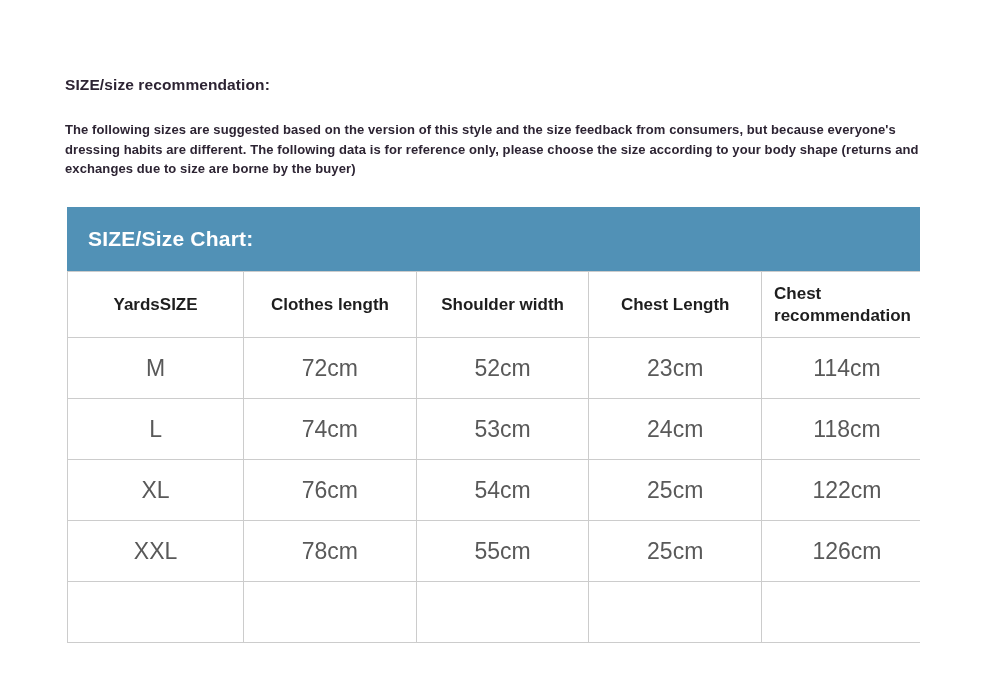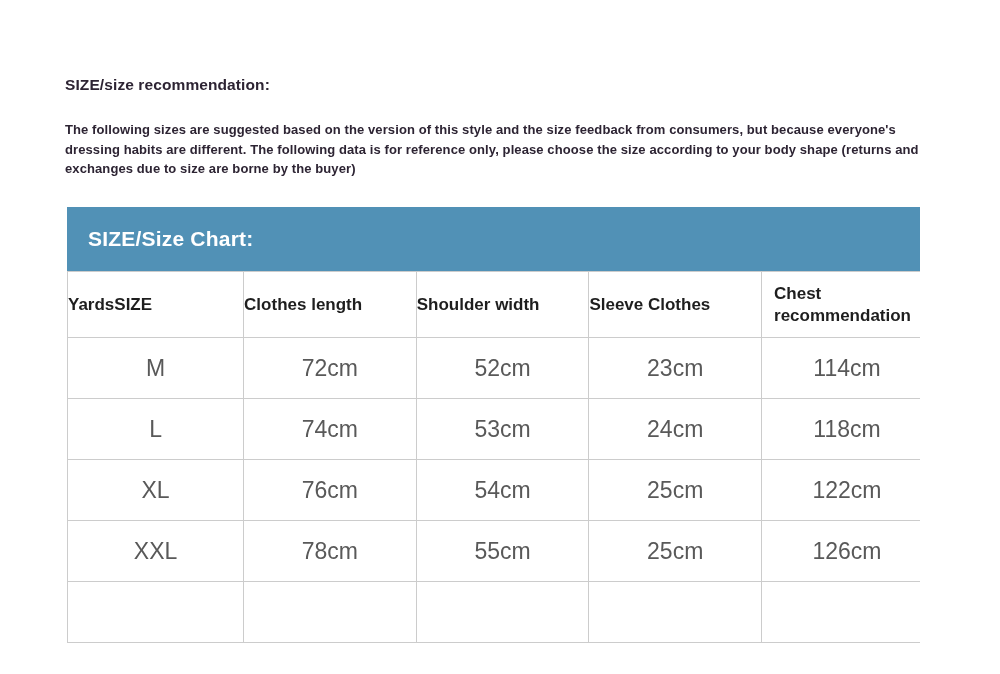--- a/index.html
+++ b/index.html
@@ -67,21 +67,21 @@
   table.size-table td {
     border: 1px solid #cccccc;
     padding: 0;
     vertical-align: middle;
   }
   table.size-table th {
     height: 66px;
     font-size: 17px;
     font-weight: bold;
     color: #1e1e1e;
-    text-align: left;
+    text-align: center;
     line-height: 22px;
   }
   table.size-table th.left-align {
     text-align: left;
     padding-left: 12px;
     padding-right: 8px;
   }
   table.size-table td {
     height: 61px;
     font-size: 23px;
@@ -114,21 +114,21 @@
           <col>
           <col>
           <col>
           <col class="c5">
       </colgroup>
       <thead>
         <tr>
           <th>YardsSIZE</th>
           <th>Clothes length</th>
           <th>Shoulder width</th>
-          <th>Sleeve Clothes</th>
+          <th>Chest Length</th>
           <th class="left-align">Chest recommendation</th>
         </tr>
       </thead>
       <tbody>
         <tr>
           <td>M</td>
           <td>72cm</td>
           <td>52cm</td>
           <td>23cm</td>
           <td>114cm</td>

